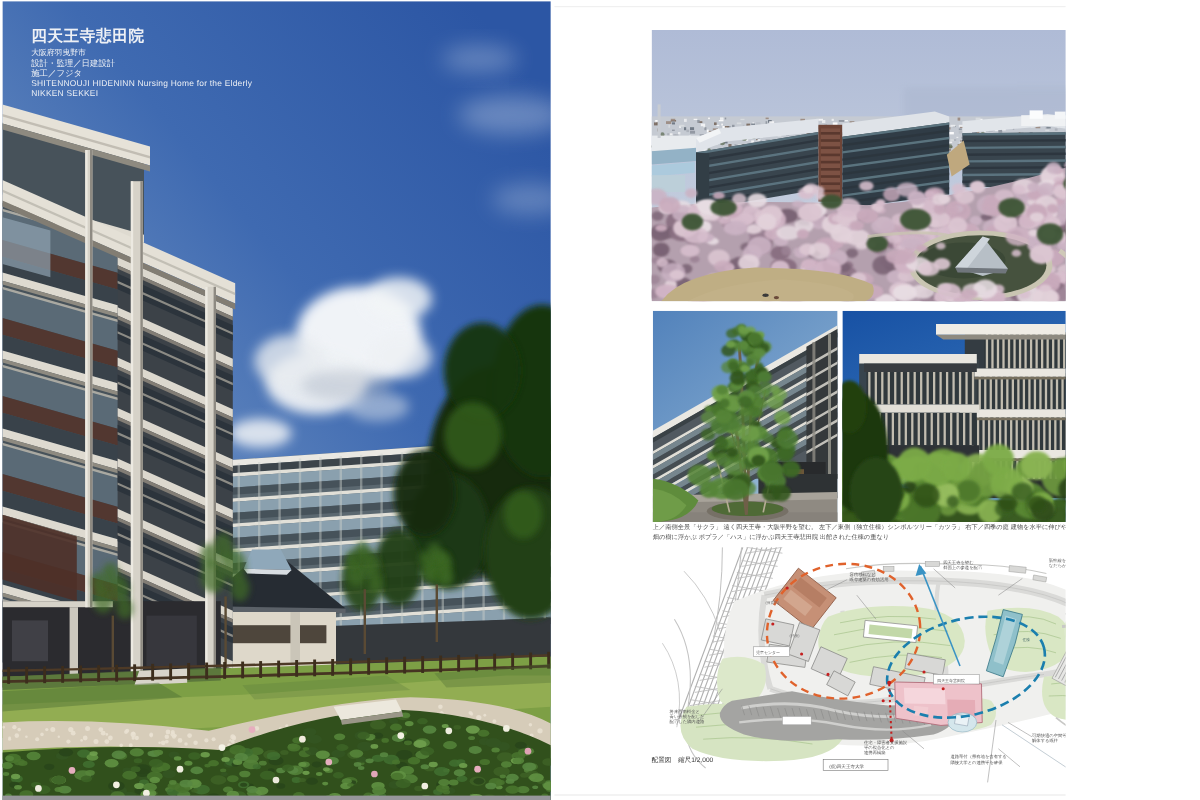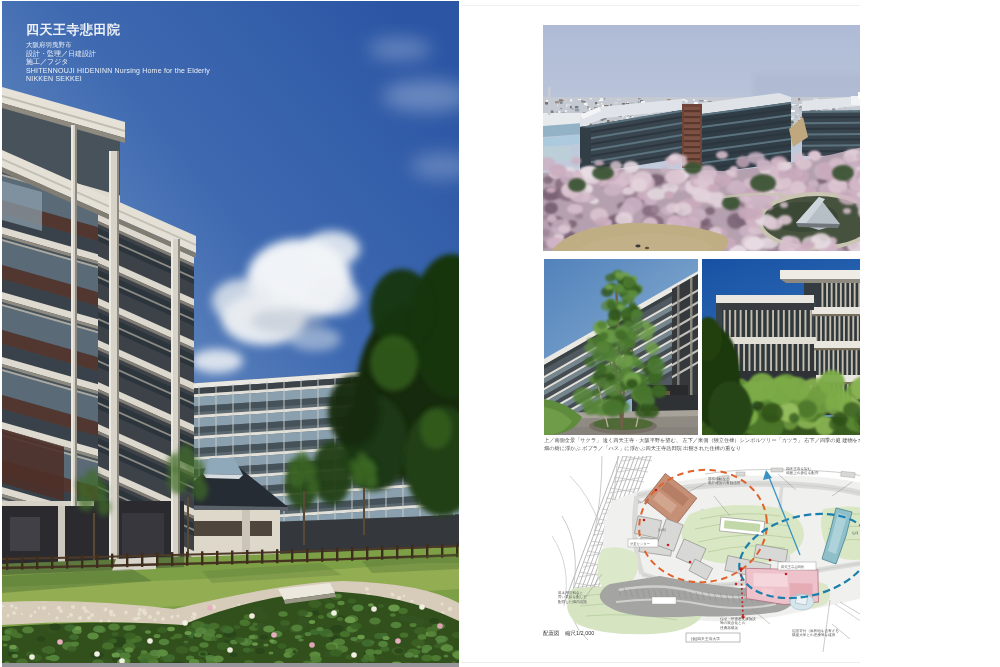--- a/index.html
+++ b/index.html
@@ -1,16 +1,16 @@
 <!DOCTYPE html>
 <html><head><meta charset="utf-8">
 <style>
 html,body{margin:0;padding:0;background:#fff;}
 #page{position:relative;width:860px;height:667px;overflow:hidden;background:#fff;
-  font-family:"Liberation Sans",sans-serif;}
+  font-family:"Liberation Sans",sans-serif;padding-left:28px;}
 .abs{position:absolute;}
 </style></head>
 <body>
 <div id="page">
 
 <svg class="abs" style="left:2px;top:1px" width="457" height="666" viewBox="0 0 457 666">
 <defs>
 <linearGradient id="sky" x1="0.85" y1="0" x2="0.1" y2="0.9">
  <stop offset="0" stop-color="#2c56a4"></stop>
  <stop offset="0.4" stop-color="#3f6ab1"></stop>

